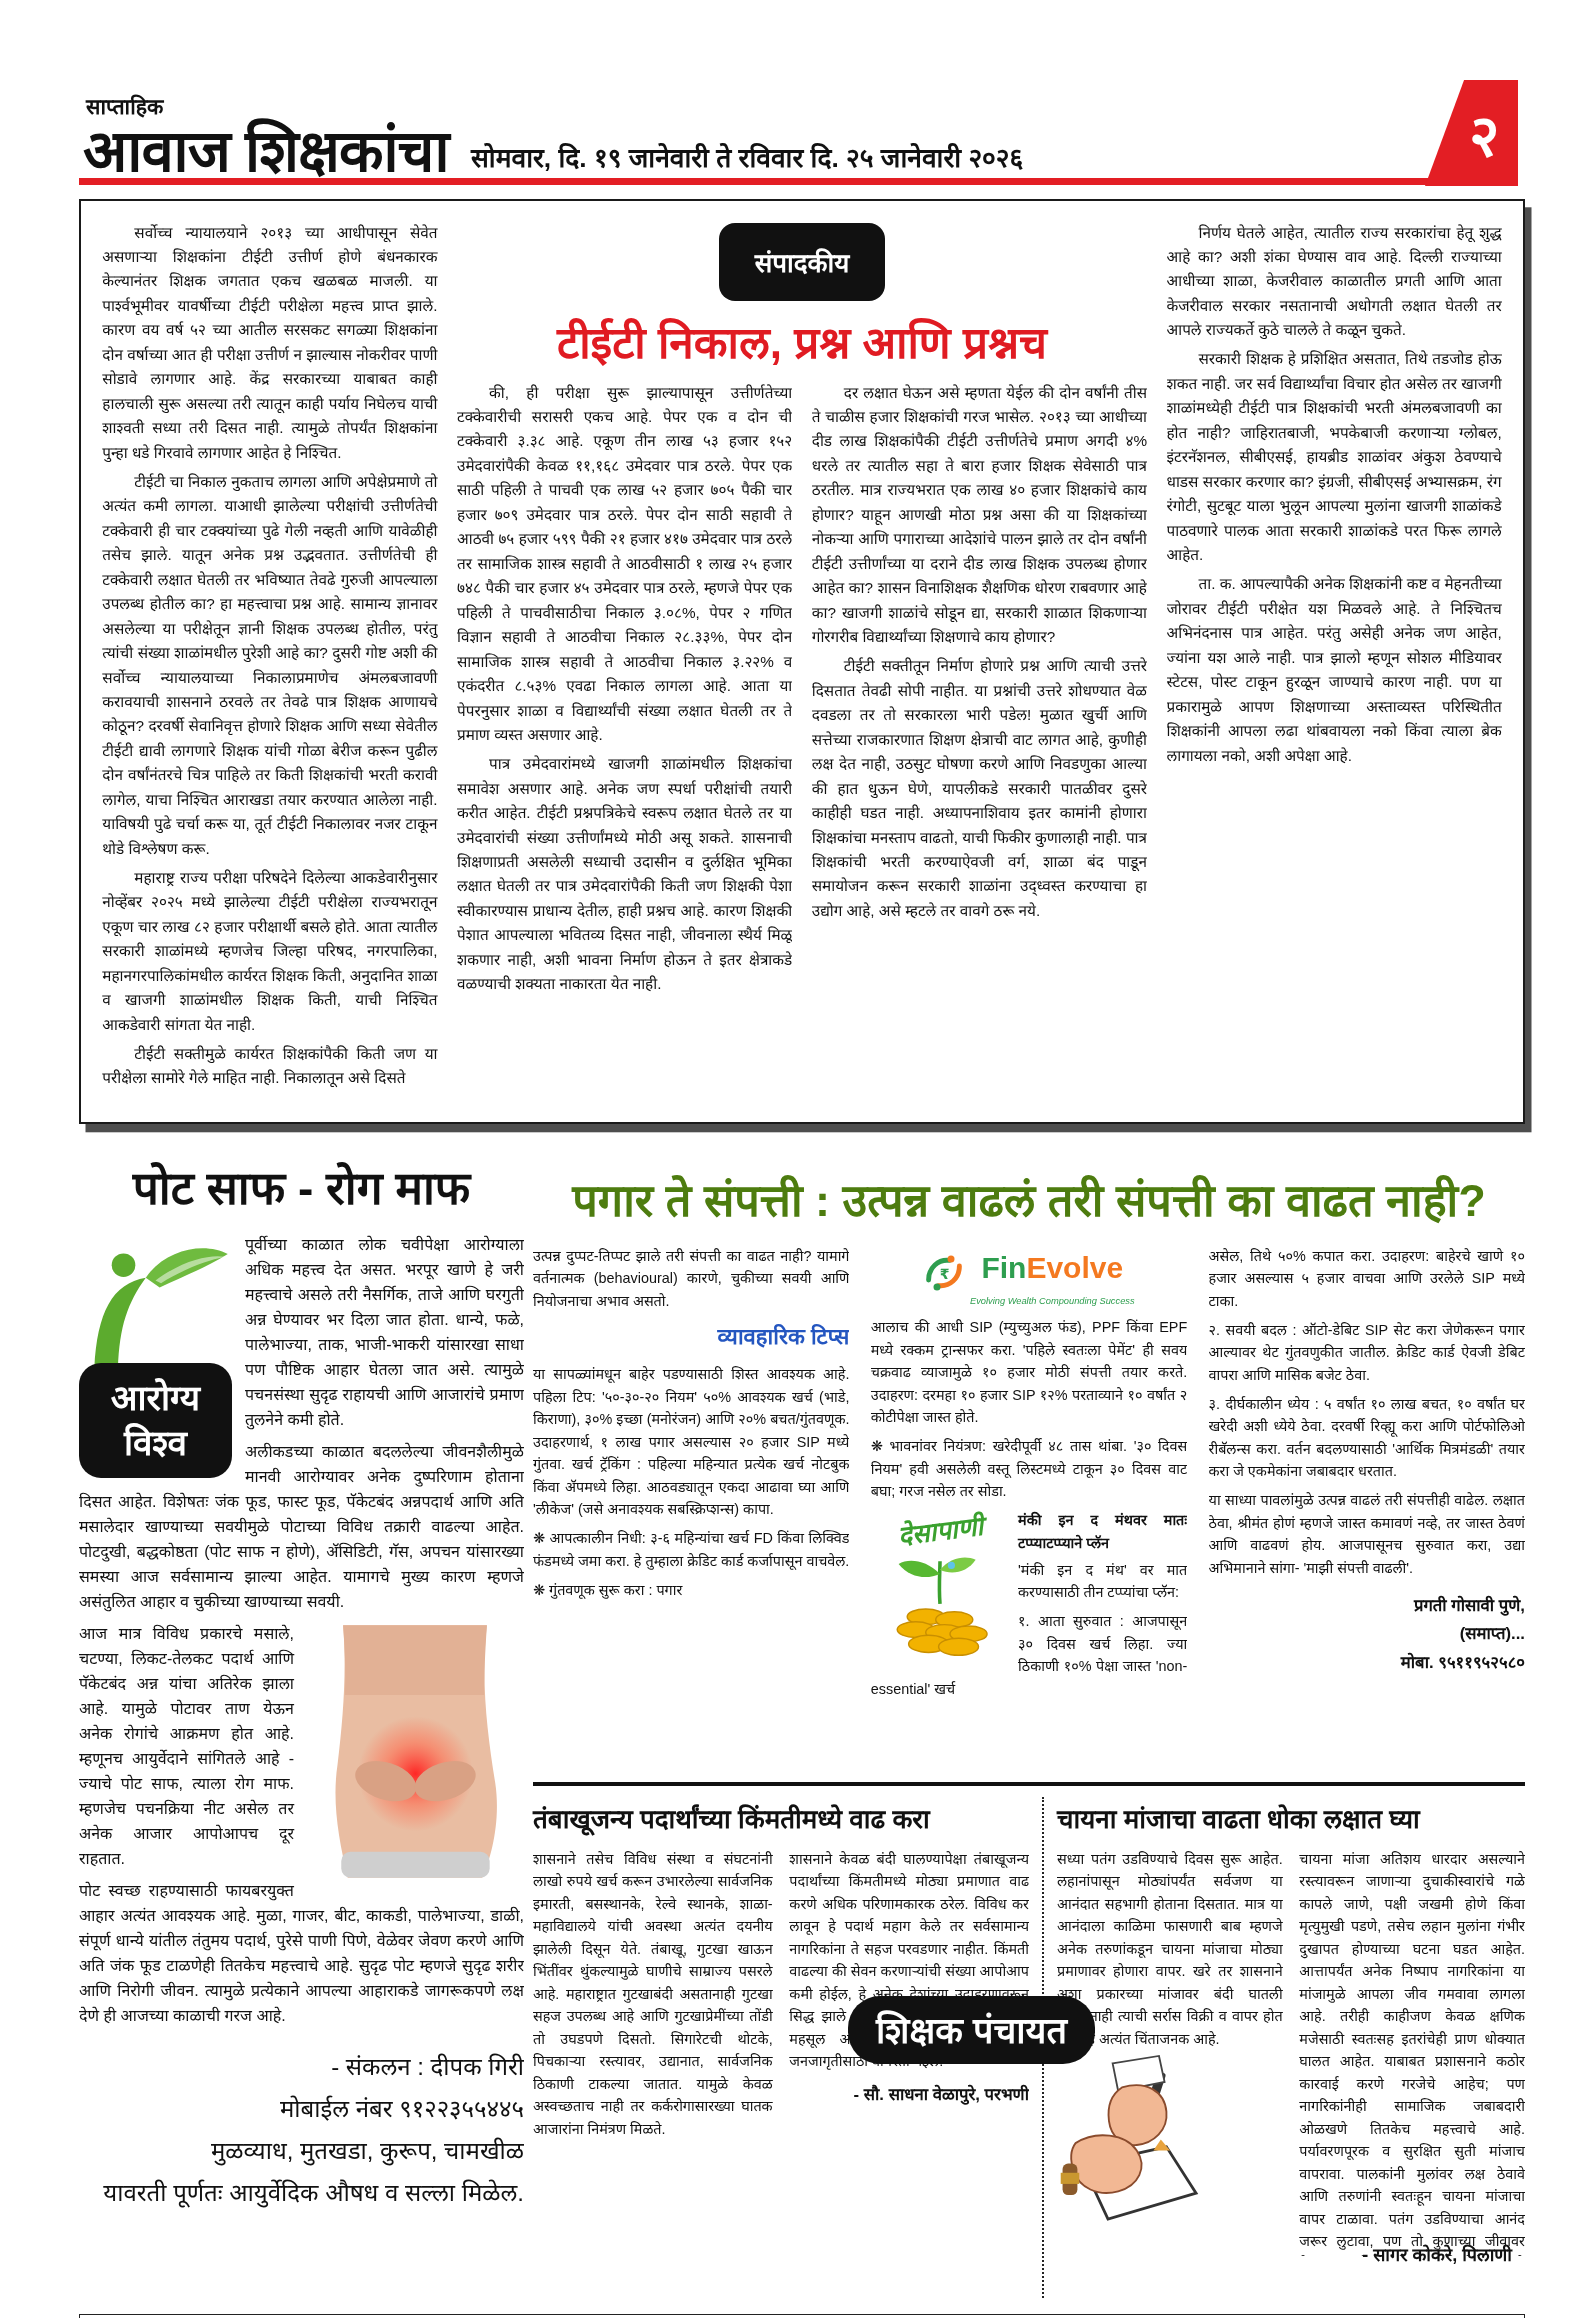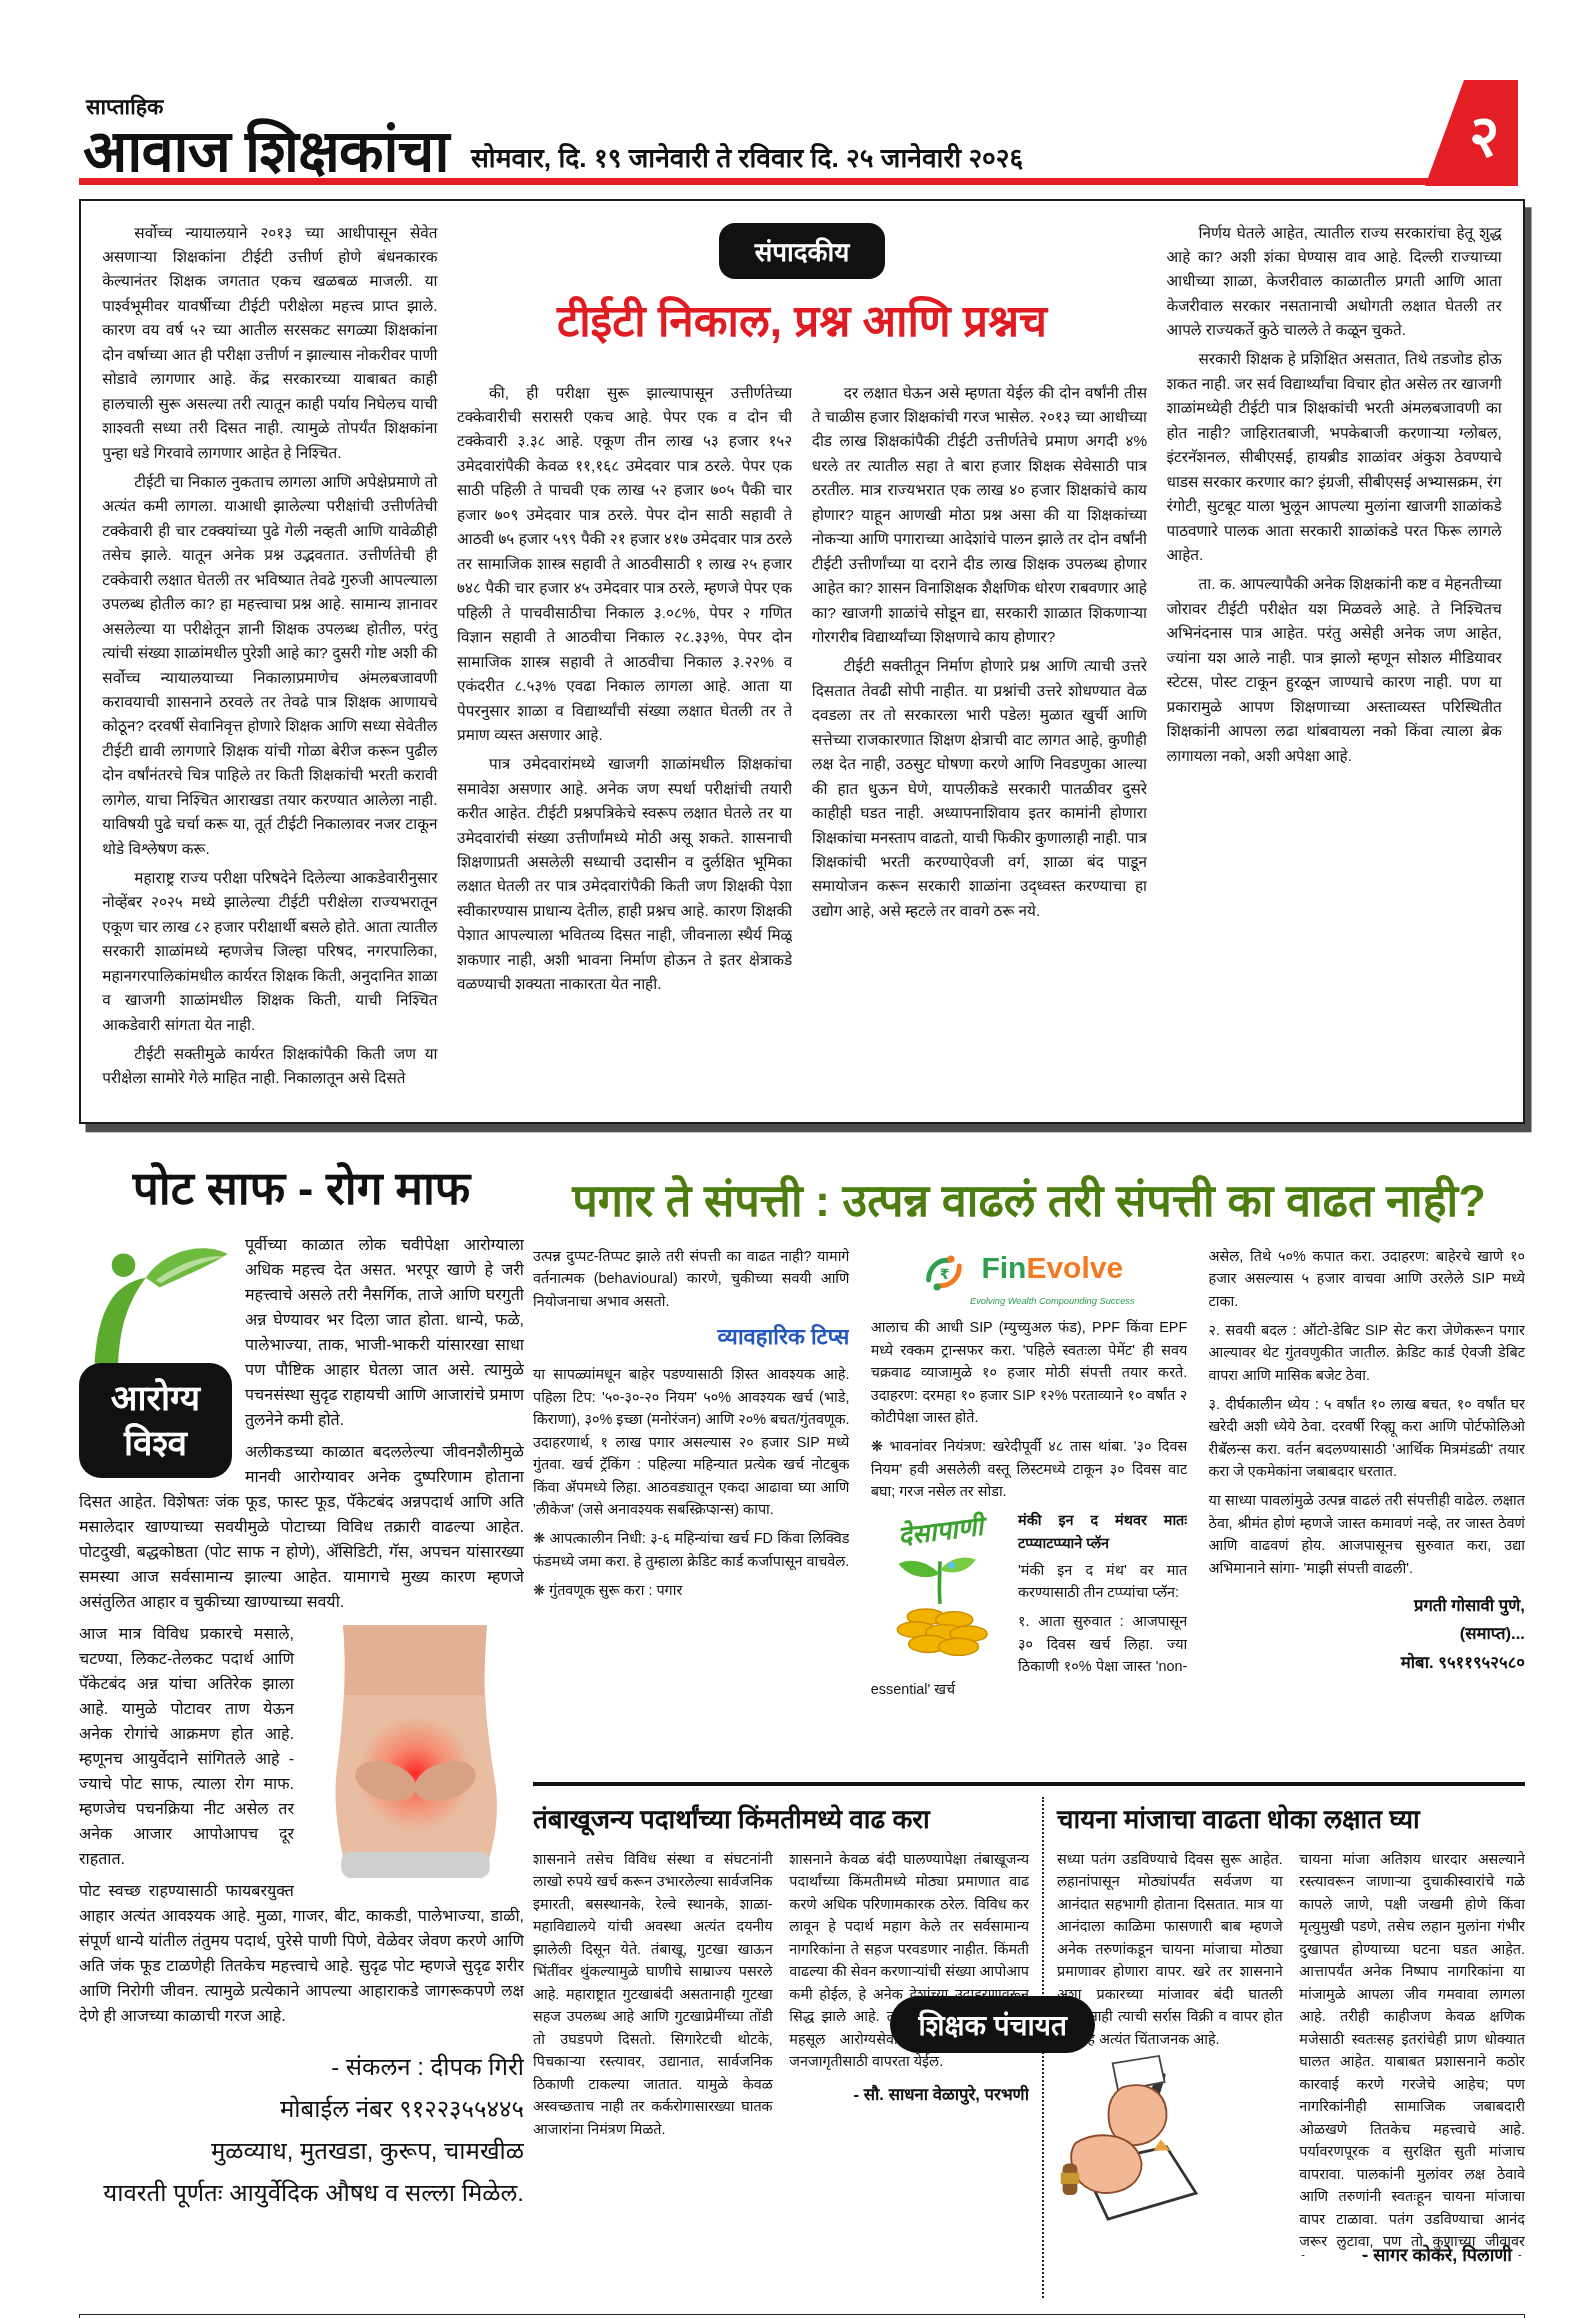--- a/index.html
+++ b/index.html
@@ -22,21 +22,21 @@
   
   .ed-box{
     left:79px;top:199px;width:1446px;height:925px;border:2.3px solid #1a1a1a;
     box-shadow:6.5px 8.3px 0 #4e4e4e;box-sizing:border-box;padding:19.5px 21.3px;display:flex;gap:19.5px;
   }
   .ed-col{flex:1;font-size:15.3px;line-height:1.6;text-align:justify;overflow:hidden;}
   .ed-col p{margin:0 0 4.6px;text-indent:32px;}
   .ed-col-pad{padding-top:160px;}
   .ed-head{position:absolute;left:26%;width:48%;top:22px;text-align:center;}
   .ed-badge{display:inline-block;background:#111;color:#fff;font-size:26px;font-weight:800;
-    padding:10px 36px;border-radius:16px;}
+    padding:21px 36px;border-radius:16px;}
   .ed-title{color:#e01b22;font-size:44px;font-weight:800;margin-top:10.2px;white-space:nowrap;}
   
   .health{left:79px;top:1148px;width:445px;height:1155px;overflow:hidden;}
   .health-title{font-size:46px;font-weight:800;text-align:center;margin:6.5px 0 16.7px;white-space:nowrap;}
   .health-side{float:left;width:153px;margin:2.8px 13px 5.6px 0;}
   .health-badge{background:#111;color:#fff;border-radius:22px;text-align:center;font-weight:800;
     font-size:35px;line-height:1.3;padding:12px 3.7px;margin-top:-14px;position:relative;z-index:2;}
   .health p{font-size:16px;line-height:1.56;text-align:justify;margin:0 0 7.4px;}
   .torso-wrap{float:right;width:218px;height:253px;margin:2.8px 0 5.6px 12px;}
   .health-byline{text-align:right;font-weight:400;font-size:24px;line-height:1.75;margin-top:16.7px;clear:right;}
@@ -56,21 +56,21 @@
   .plant-cap{color:#3aa12e;font-size:26px;font-weight:800;font-style:italic;transform:rotate(-7deg);display:block;margin-bottom:2.8px;}
   .fin-byline{text-align:right;font-weight:800;font-size:16.7px;line-height:1.7;margin-top:13px;}
   .mid-rule{left:533px;top:1782px;width:992px;height:4.2px;background:#111;}
   
   .bottom{left:533px;top:1797px;width:992px;height:501px;display:flex;}
   .bot-left{width:496px;padding-right:13px;border-right:2.3px dotted #222;position:relative;overflow:visible;}
   .bot-right{width:468px;padding-left:13px;position:relative;overflow:hidden;}
   .bot-title{font-size:26px;font-weight:800;text-align:left;margin:3px 0 12px;white-space:nowrap;}
   .bot-cols{display:flex;gap:16.7px;}
   .bot-col{flex:1;font-size:14.4px;line-height:1.56;text-align:justify;overflow:hidden;height:408px;}
-  .panchayat-badge{position:absolute;right:-53px;top:199px;background:#111;color:#fff;font-size:28px;
+  .panchayat-badge{position:absolute;right:-53px;top:199px;background:#111;color:#fff;font-size:36px;
     font-weight:800;padding:9.3px 28px;border-radius:32px;z-index:3;white-space:nowrap;}
   .hands-img{float:left;width:153px;height:181px;margin:3.7px 10.2px 3.7px 0;background:#fff;}
   .bot-byline{text-align:right;font-weight:800;font-size:16.7px;margin-top:9.3px;}
   .bot-byline-right{position:absolute;right:13px;bottom:32px;font-weight:800;font-size:18px;}
   
   .footer{left:79px;top:2314px;width:1446px;border:1.9px solid #222;border-bottom:5.6px solid #111;
     box-sizing:border-box;padding:12px 15px;text-align:center;}
   .b{font-weight:800;}
 </style>
 </head>

